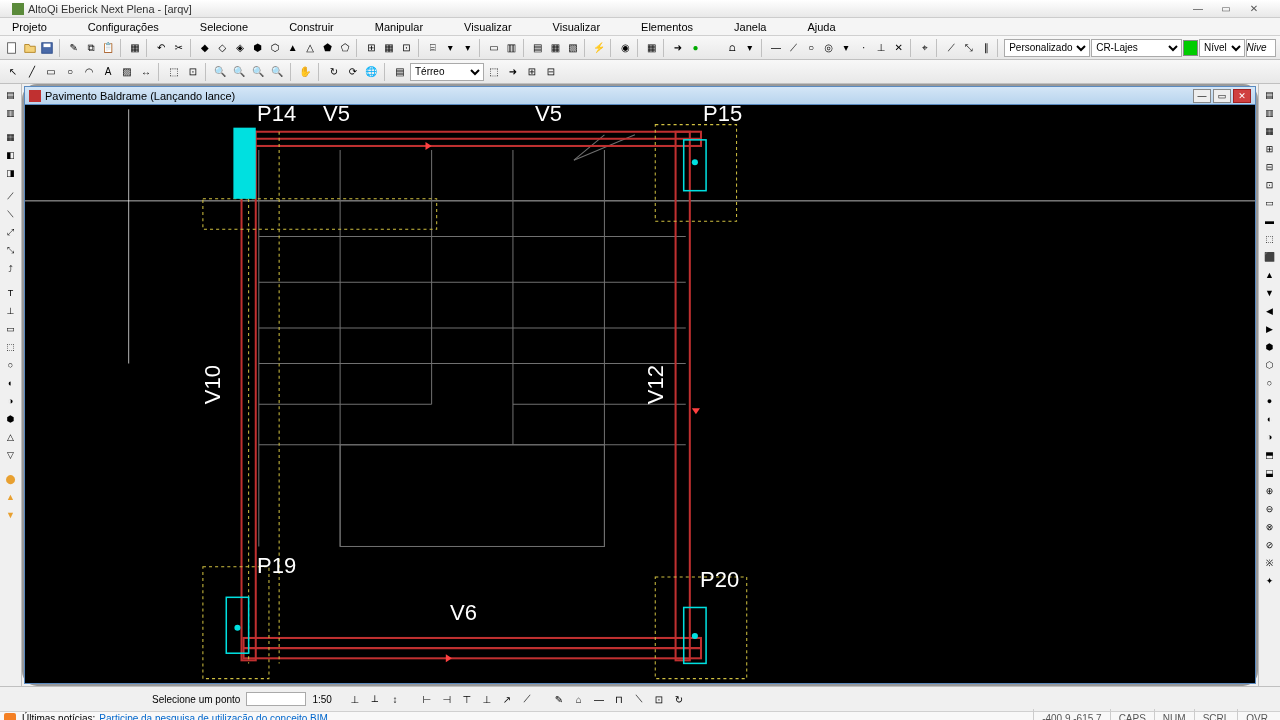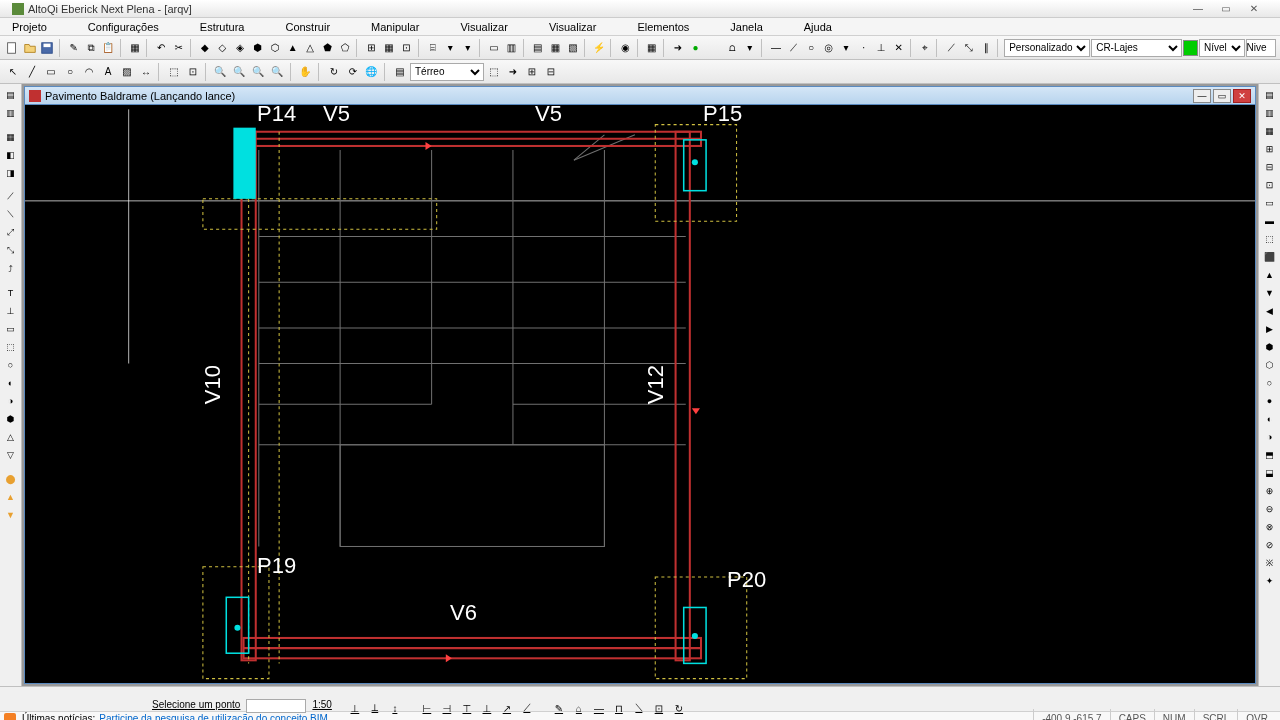--- a/index.html
+++ b/index.html
@@ -19,32 +19,32 @@
 .tcombo { height: 18px; font-size: 10px; border: 1px solid #aaa; background: #fff; }
 .tcolor { width: 16px; height: 16px; background: #0c0; border: 1px solid #888; }
 
 .toolbar svg { width: 14px; height: 14px; }
 
 .main { display: flex; height: calc(100% - 18px - 18px - 24px - 24px - 20px - 14px); }
 .vtoolbar { width: 22px; background: #f0f0f0; border-right: 1px solid #c0c0c0; display: flex; flex-direction: column; padding: 2px 0; gap: 1px; }
 .vbtn { width: 18px; height: 17px; margin: 0 auto; cursor: pointer; display: flex; align-items: center; justify-content: center; font-size: 9px; border: 1px solid transparent; }
 .vsep { height: 5px; }
 
-.docarea { flex: 1; background: #999; padding: 2px; display: flex; flex-direction: column; }
+.docarea { flex: 1; background: #999; padding: 2px; display: flex; flex-direction: column; border-radius: 15px; }
 .docheader { height: 18px; background: linear-gradient(#d4e6f7,#b8d4ed); display: flex; align-items: center; padding: 0 4px; font-size: 11px; border: 1px solid #5a8ac0; border-bottom: none; }
 .docicon { width: 12px; height: 12px; background: #c03030; margin-right: 4px; }
 .docheader .spacer { flex: 1; }
 .docwinbtn { width: 18px; height: 14px; display: flex; align-items: center; justify-content: center; font-size: 9px; border: 1px solid #888; background: #eee; margin-left: 2px; cursor: pointer; }
 .docwinbtn.close { background: #d04040; color: #fff; border-color: #a02020; }
 
 .canvas { flex: 1; background: #000; position: relative; overflow: hidden; border: 1px solid #5a8ac0; text-align: right; }
 .canvas-label { position: absolute; color: #fff; font-family: Arial; font-size: 22px; font-weight: normal; }
 .vlabel { writing-mode: vertical-rl; transform: rotate(180deg); }
 
-.bottombar { height: 20px; background: #f0f0f0; display: flex; padding: 12px 6px; font-size: 10px; border-top: 1px solid #c0c0c0; gap: 6px; text-decoration: underline; }
+.bottombar { height: 20px; background: #f0f0f0; display: flex; align-items: center; padding: 12px 6px; font-size: 10px; border-top: 1px solid #c0c0c0; gap: 6px; }
 .bottombar input { height: 14px; font-size: 10px; width: 60px; border: 1px solid #aaa; }
 .btoolgroup { display: flex; gap: 2px; margin-left: 8px; }
 
 .newsbar { height: 14px; background: #f8f8f8; display: flex; align-items: center; padding: 0 4px; font-size: 10px; border-top: 1px solid #d0d0d0; }
 .newsbar .rss { width: 12px; height: 12px; background: #f48024; border-radius: 2px; margin-right: 6px; }
 .newsbar a { color: #0066cc; text-decoration: underline; margin-left: 4px; cursor: pointer; }
 .newsbar .spacer { flex: 1; }
 .statcell { padding: 4px 8px; border-left: 1px solid #ccc; color: #555; }
 </style>
 </head>
@@ -55,21 +55,21 @@
   <span>AltoQi Eberick Next Plena - [arqv]</span>
   <div class="spacer"></div>
   <div class="winbtn">—</div>
   <div class="winbtn">▭</div>
   <div class="winbtn close">✕</div>
 </div>
 
 <div class="menubar" id="menubar">
     <div class="menuitem">Projeto</div>
     <div class="menuitem">Configurações</div>
-    <div class="menuitem">Estrutura</div>
+    <div class="menuitem">Selecione</div>
     <div class="menuitem">Construir</div>
     <div class="menuitem">Manipular</div>
     <div class="menuitem">Visualizar</div>
     <div class="menuitem">Visualizar</div>
     <div class="menuitem">Elementos</div>
     <div class="menuitem">Janela</div>
     <div class="menuitem">Ajuda</div>
   </div>
 
 <div class="toolbar">
@@ -148,21 +148,21 @@
   <div class="tbtn">⌖</div>
   <div class="tsep"></div>
   <div class="tbtn">⟋</div>
   <div class="tbtn">⤡</div>
   <div class="tbtn">∥</div>
   <div class="tsep"></div>
   <select class="tcombo" style="width:90px"><option>Personalizado</option></select>
   <select class="tcombo" style="width:100px"><option>CR-Lajes</option></select>
   <div class="tcolor"></div>
   <select class="tcombo" style="width:50px"><option>Nível</option></select>
-  <input class="tcombo" style="width: 30px;" value="Nive">
+  <input class="tcombo" style="width: 30px; font-style: italic;" value="Nive">
 </div>
 
 <div class="toolbar">
   <div class="tbtn">↖</div>
   <div class="tbtn">╱</div>
   <div class="tbtn">▭</div>
   <div class="tbtn">○</div>
   <div class="tbtn">◠</div>
   <div class="tbtn">A</div>
   <div class="tbtn">▨</div>
@@ -291,21 +291,21 @@
           <polygon points="420,540 414,544 414,536"></polygon>
         </g>
       </svg>
       <div class="canvas-label" style="left:232px;top:-4px">P14</div>
       <div class="canvas-label" style="left:298px;top:-4px">V5</div>
       <div class="canvas-label" style="left:510px;top:-4px">V5</div>
       <div class="canvas-label" style="left:678px;top:-4px">P15</div>
       <div class="canvas-label vlabel" style="left:175px;top:260px">V10</div>
       <div class="canvas-label vlabel" style="left:618px;top:260px">V12</div>
       <div class="canvas-label" style="left:232px;top:448px">P19</div>
-      <div class="canvas-label" style="left:702px;top:462px">P20</div>
+      <div class="canvas-label" style="left:675px;top:462px">P20</div>
       <div class="canvas-label" style="left:425px;top:495px">V6</div>
     </div>
   </div>
 
   <div class="vtoolbar" style="border-right:none;border-left:1px solid #c0c0c0">
     <div class="vbtn">▤</div>
     <div class="vbtn">▥</div>
     <div class="vbtn">▦</div>
     <div class="vbtn">⊞</div>
     <div class="vbtn">⊟</div>

